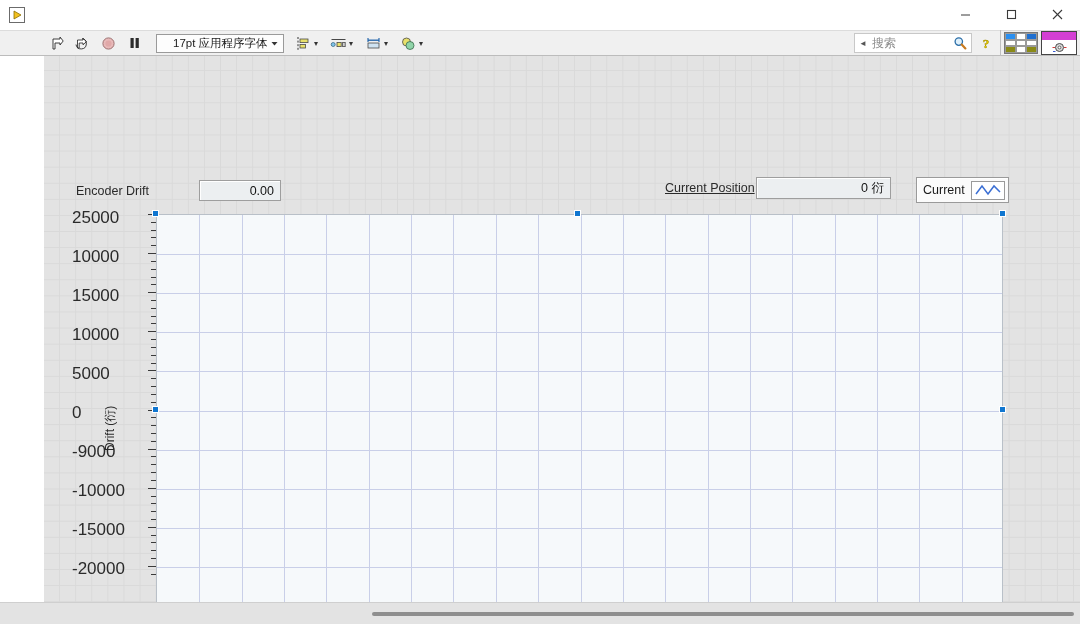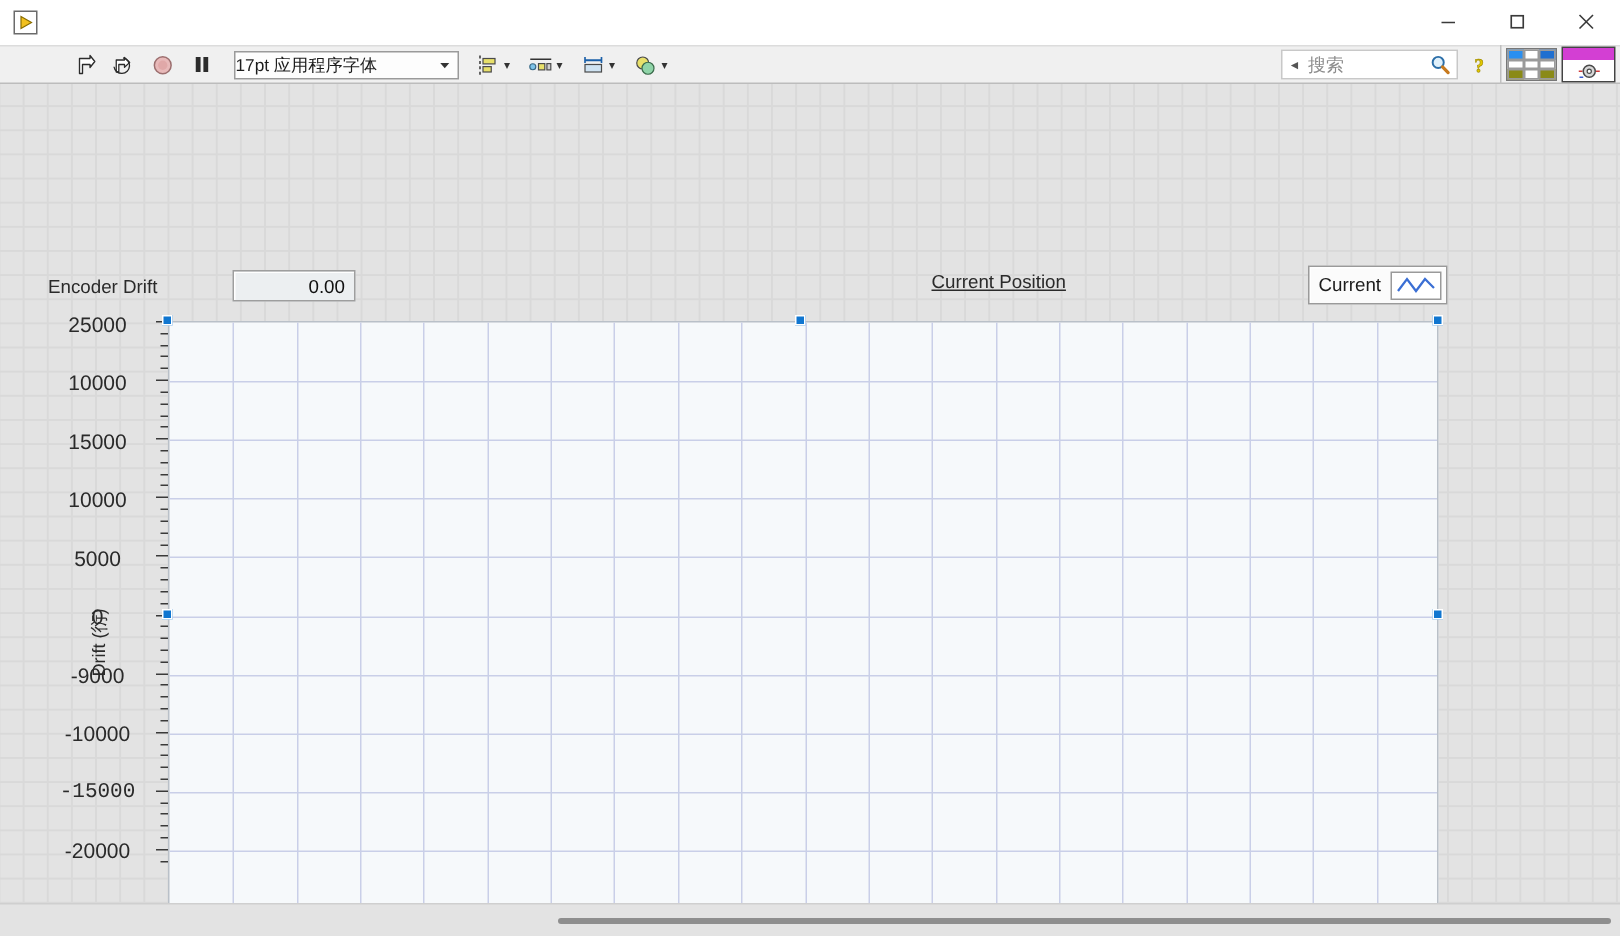--- a/index.html
+++ b/index.html
@@ -63,25 +63,25 @@
     padding-left: 44px;
   }
   .tb-btn {
     width: 24px; height: 22px;
     display: flex; align-items: center; justify-content: center;
     margin-right: 2px;
   }
   .tb-sep { width: 8px; }
 
   .font-select {
-    height: 19px; width: 150px;
+    height: 19px; width: 128px;
     border: 1px solid #9a9a9a; background: #fdfdfd;
     display: flex; align-items: center;
     font-size: 11.5px; color: #1b1b1b;
-    padding-left: 0; margin-right: 8px;
+    padding-left: 16px; margin-right: 8px;
     position: relative;
   }
   .font-select .caret {
     position: absolute; right: 4px; top: 0; bottom: 0;
     display: flex; align-items: center;
   }
   .tb-drop {
     display: flex; align-items: center; height: 22px;
     margin-right: 6px;
   }
@@ -124,20 +124,21 @@
 
   
   .panel {
     flex: 1 1 auto; position: relative; overflow: hidden;
     background-color: #e3e3e3;
     background-image:
       linear-gradient(to right, #d9d9d9 1px, transparent 1px),
       linear-gradient(to bottom, #d9d9d9 1px, transparent 1px);
     background-size: 16.1px 16.1px;
     background-position: -1px -2px;
+    margin-left: 44px;
   }
 
   .abs { position: absolute; }
 
   .ctrl-label {
     font-size: 12.5px; color: #2a2a2a; white-space: nowrap;
   }
   .num-indicator {
     border: 1px solid #9e9e9e;
     background: #eceff1;
@@ -165,22 +166,22 @@
   .graph-wrap { position: absolute; }
   .plot-area {
     position: absolute;
     background: #f6f9fb;
     border: 1px solid #b9c0c8;
   }
   .grid-v, .grid-h { position: absolute; background: #c9cfe8; }
   .yaxis-ticks, .xaxis-ticks { position: absolute; }
   .tickmark { position: absolute; background: #3a3a3a; }
   .ylabel {
-    position: absolute; font-size: 14px; color: #2a2a2a;
-    text-align: center; white-space: nowrap;
+    position: absolute; font-size: 17px; color: #2a2a2a;
+    text-align: left; white-space: nowrap;
   }
   .axis-title {
     position: absolute; font-size: 12px; color: #2a2a2a; white-space: nowrap;
   }
   .axis-title.vert {
     transform: rotate(-90deg); transform-origin: left top;
   }
   .sel-handle {
     position: absolute; width: 7px; height: 7px;
     background: #1076d0; border: 1px solid #ffffff;
@@ -367,20 +368,23 @@
   </div>
 
   <div class="panel">
 
     <div class="abs ctrl-label" style="left:32px; top:128px;">Encoder Drift</div>
     <div class="abs num-indicator" style="left:155px; top:124px; width:82px; height:21px;">
       <span>0.00</span>
     </div>
 
     <div class="abs ctrl-label" style="left:621px; top:125px;text-decoration:underline;">Current Position</div>
+    <div class="abs num-indicator" style="left:712px; top:121px; width:135px; height:22px;">
+      <span>0 衍</span>
+    </div>
 
     <div class="abs plot-legend" style="left:872px; top:121px; height:26px;">
       <span class="lname">Current</span>
       <span class="lsample">
         <svg width="28" height="14" viewBox="0 0 28 14">
           <polyline points="2,11 8,3 14,11 20,3 26,9" fill="none" stroke="#3b6fd4" stroke-width="1.5"></polyline>
         </svg>
       </span>
     </div>
 
@@ -422,21 +426,21 @@
       </div>
 
       <div class="ylabel" style="left:28px; top:152px; width:74px;">25000</div>
       <div class="ylabel" style="left:28px; top:191px; width:74px;">10000</div>
       <div class="ylabel" style="left:28px; top:230px; width:74px;">15000</div>
       <div class="ylabel" style="left:28px; top:269px; width:74px;">10000</div>
       <div class="ylabel" style="left:28px; top:308px; width:74px;">5000</div>
       <div class="ylabel" style="left:28px; top:347px; width:74px;">0</div>
       <div class="ylabel" style="left:28px; top:386px; width:74px;">-9000</div>
       <div class="ylabel" style="left:28px; top:425px; width:74px;">-10000</div>
-      <div class="ylabel" style="left:28px; top:464px; width:74px;font-family:Liberation Mono, monospace;">-15000</div>
+      <div class="ylabel" style="left:28px; top:464px; width:74px;">-15000</div>
       <div class="ylabel" style="left:28px; top:503px; width:74px;">-20000</div>
 
       <div class="yaxis-ticks" style="left:104px; top:158px; width:8px; height:392px;">
         <div class="tickmark" style="left:0;   top:0px;     width:8px; height:1px;"></div>
         <div class="tickmark" style="left:3px; top:7.8px;   width:5px; height:1px;"></div>
         <div class="tickmark" style="left:3px; top:15.6px;  width:5px; height:1px;"></div>
         <div class="tickmark" style="left:3px; top:23.4px;  width:5px; height:1px;"></div>
         <div class="tickmark" style="left:3px; top:31.2px;  width:5px; height:1px;"></div>
         <div class="tickmark" style="left:0;   top:39.1px;  width:8px; height:1px;"></div>
         <div class="tickmark" style="left:3px; top:46.9px;  width:5px; height:1px;"></div>

